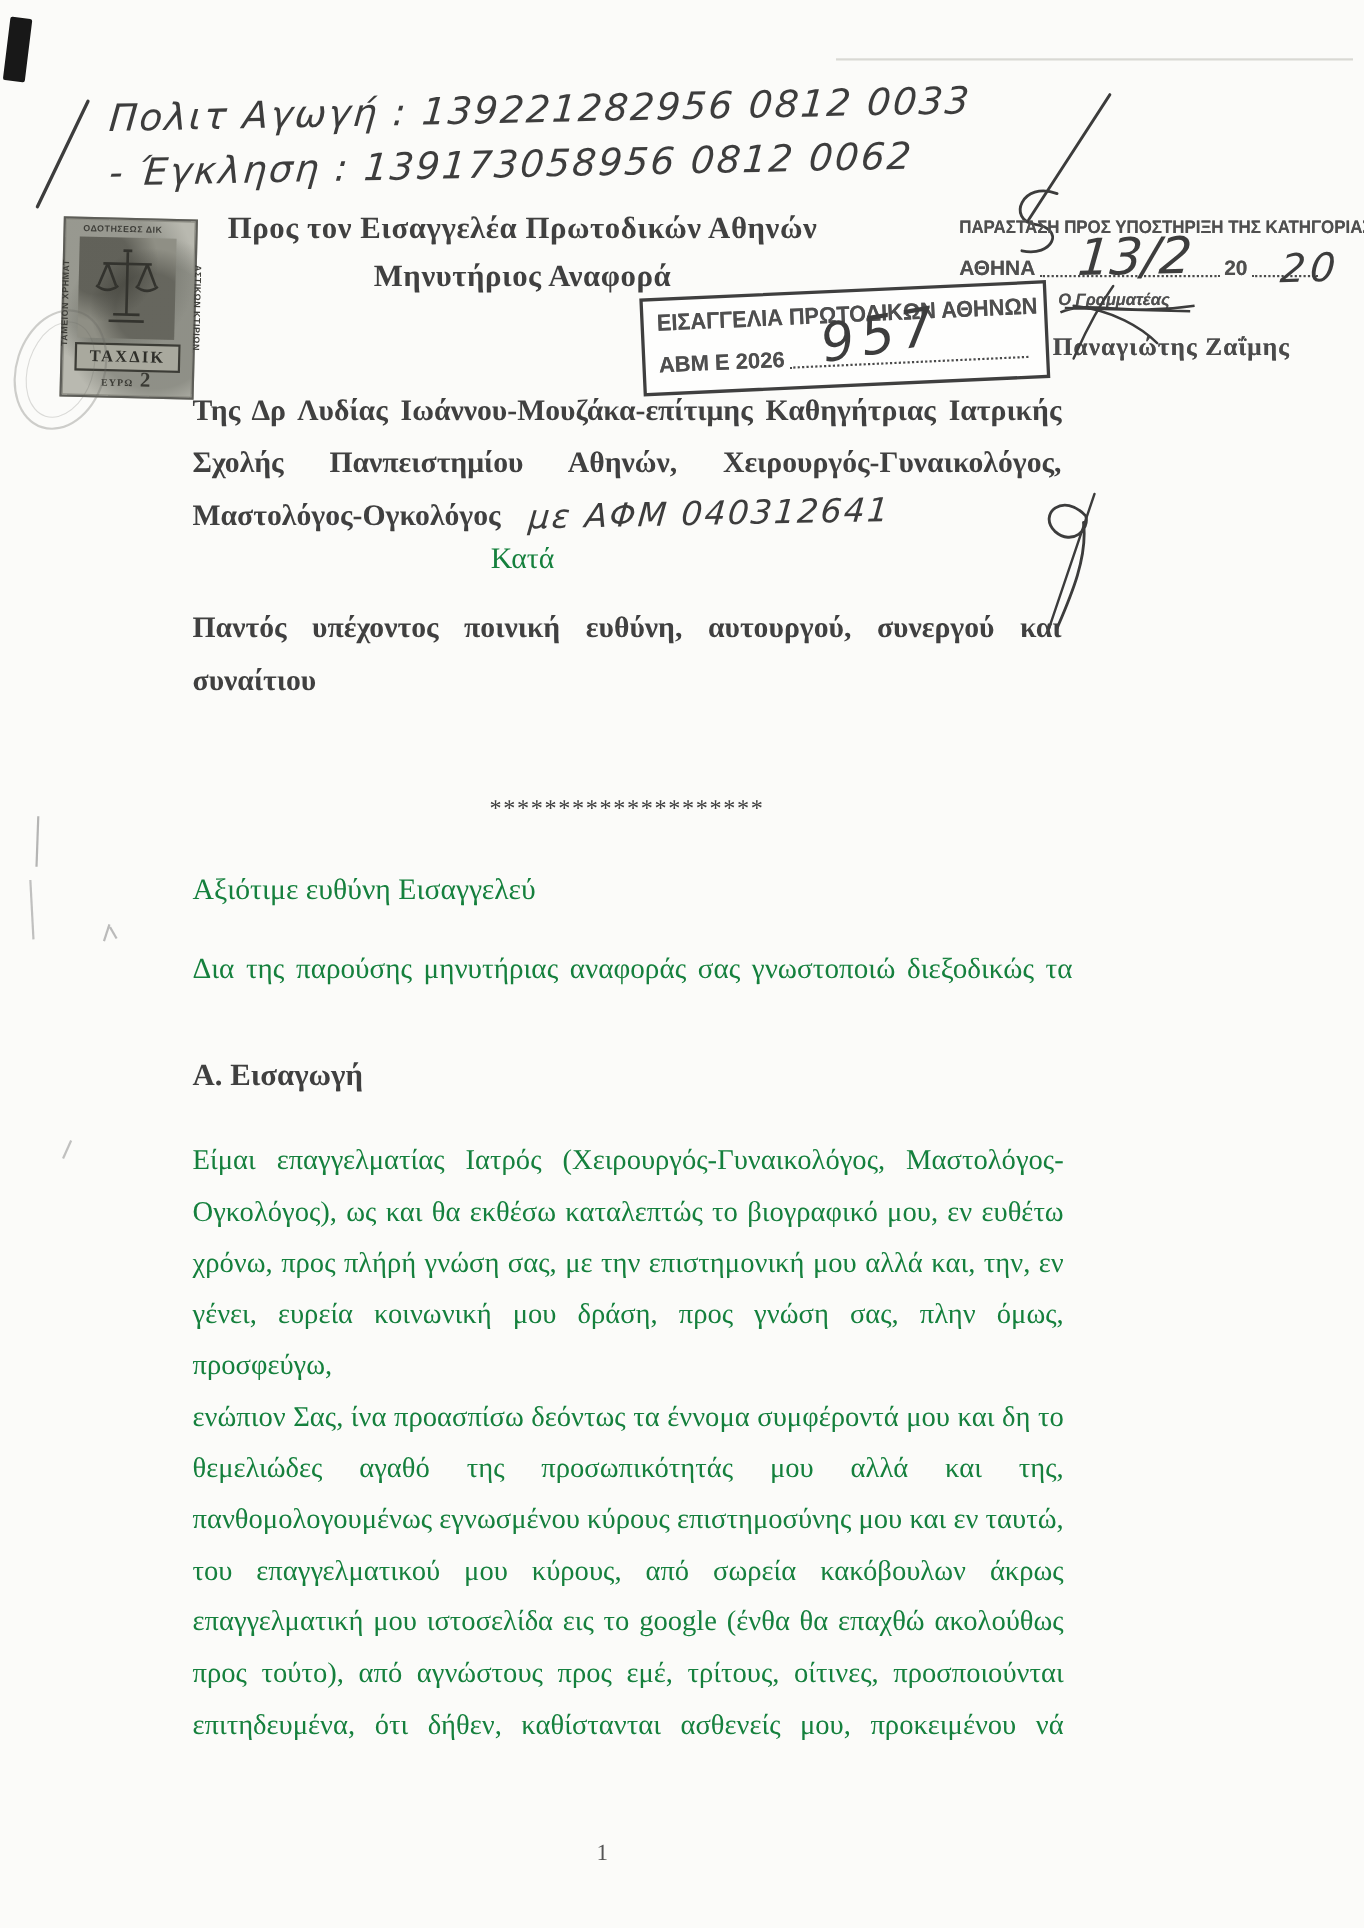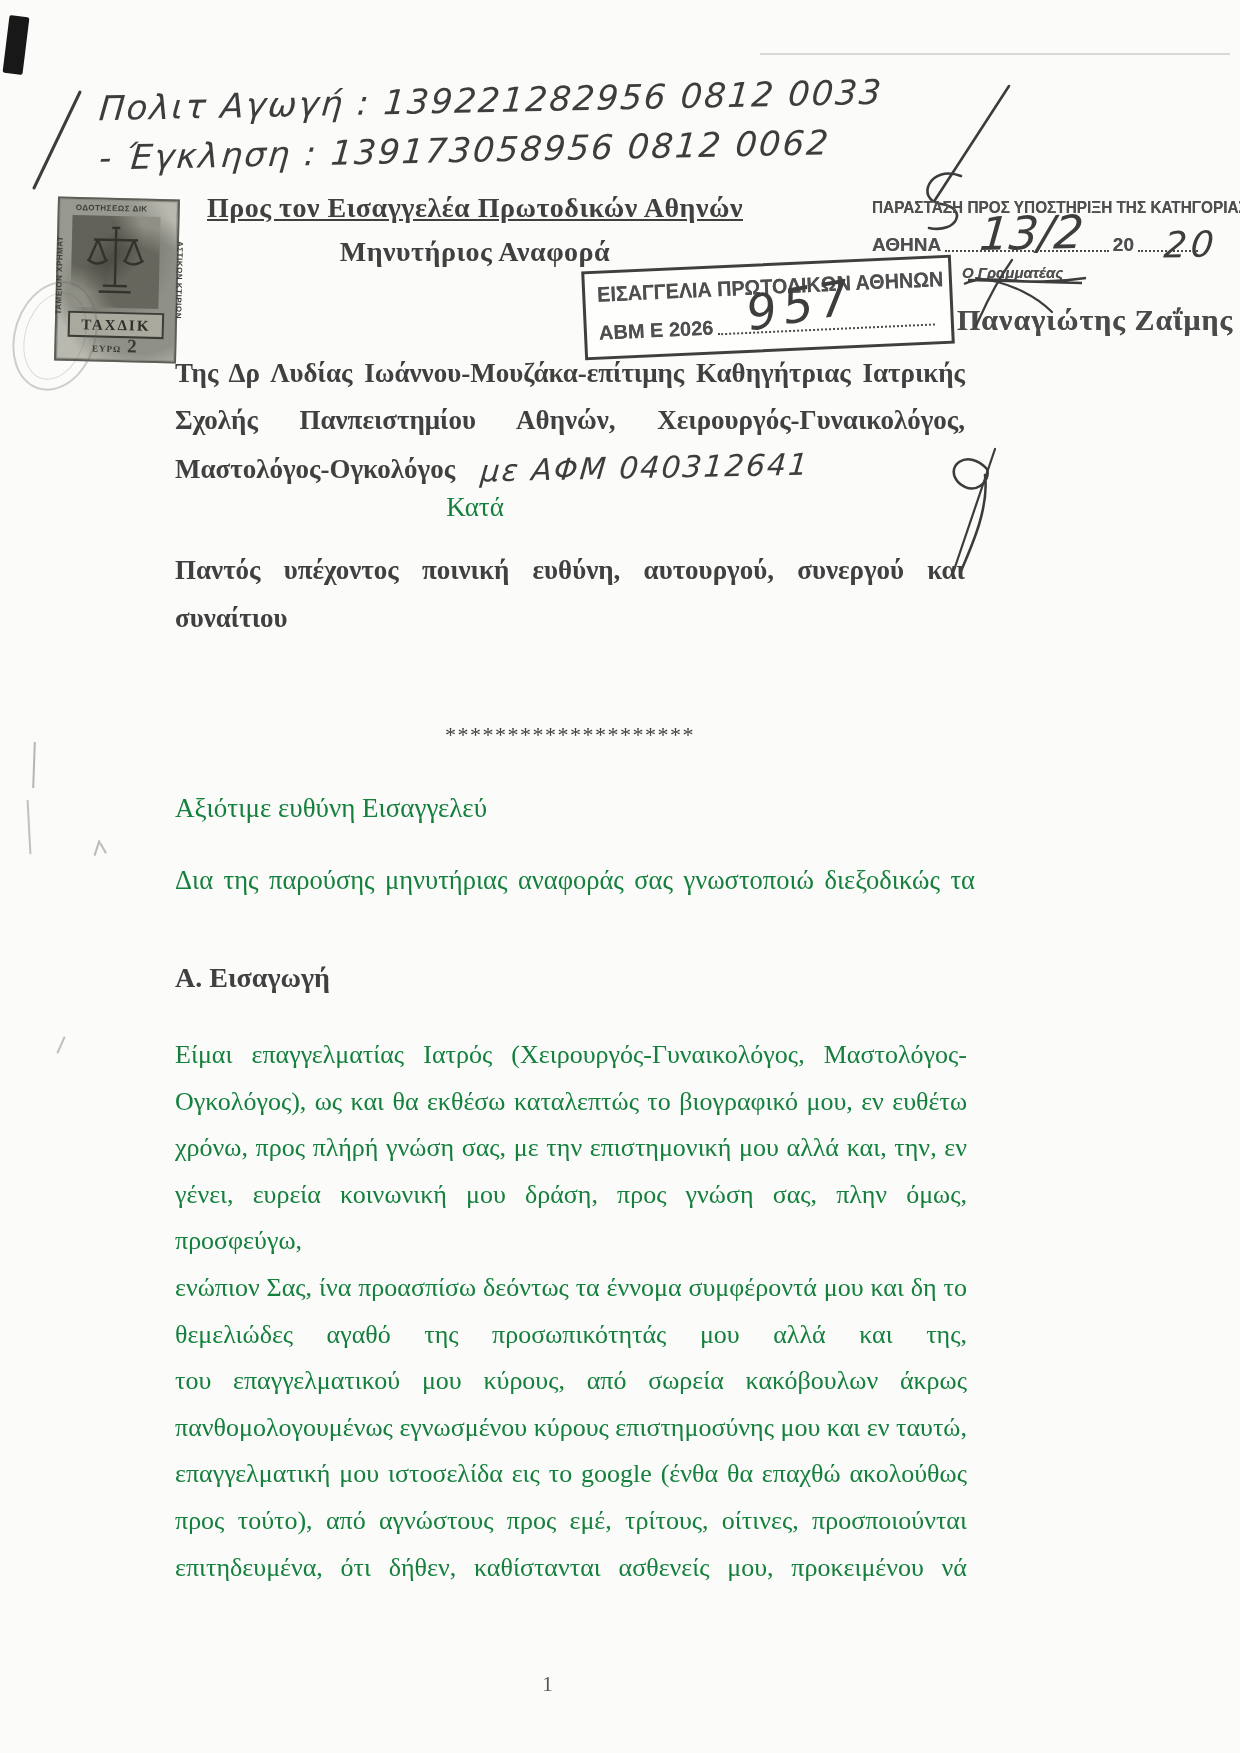--- a/index.html
+++ b/index.html
@@ -96,41 +96,41 @@
   <span>: 139173058956 0812 0062</span>
 </div>
 <svg class="abs" style="left:22px;top:88px;" width="70" height="105" viewBox="0 0 70 105">
   <path d="M58,4 L12,100" stroke="#3d3d3d" stroke-width="3" fill="none" stroke-linecap="round"></path>
 </svg>
 <svg class="abs" style="left:885px;top:80px;" width="140" height="165" viewBox="0 0 140 165">
   <path d="M124,6 L50,120" stroke="#3c3c3c" stroke-width="2.6" fill="none" stroke-linecap="round"></path>
   <path d="M76,96 C44,84 30,120 56,124 C84,128 72,154 44,148" stroke="#3c3c3c" stroke-width="2.6" fill="none" stroke-linecap="round"></path>
 </svg>
 
-<div class="abs print bold center" style="left:140px;top:192px;width:670px;font-size:28px;letter-spacing:.5px;text-decoration:underline;">Προς τον Εισαγγελέα Πρωτοδικών Αθηνών</div>
+<div class="abs print bold center" style="left:140px;top:192px;width:670px;font-size:28px;letter-spacing:.5px;">Προς τον Εισαγγελέα Πρωτοδικών Αθηνών</div>
 <div class="abs print bold center" style="left:140px;top:236px;width:670px;font-size:28px;letter-spacing:.5px;">Μηνυτήριος Αναφορά</div>
 
 <div class="abs stampink" style="left:872px;top:198px;width:366px;">
   <div class="distress" style="font-family:'Liberation Sans',sans-serif;font-weight:700;font-size:16.5px;transform:scaleX(.93);transform-origin:left;white-space:nowrap;">ΠΑΡΑΣΤΑΣΗ ΠΡΟΣ ΥΠΟΣΤΗΡΙΞΗ ΤΗΣ ΚΑΤΗΓΟΡΙΑΣ</div>
   <div class="row" style="margin-top:14px;font-family:'Liberation Sans',sans-serif;font-weight:700;font-size:19px;width:330px;">
     <span class="distress">ΑΘΗΝΑ</span>
     <span class="leader"></span>
     <span class="distress">20</span>
     <span class="leader short"></span>
   </div>
   <span class="hw abs" style="left:108px;top:8px;font-size:46px;letter-spacing:0;">13/2</span>
   <span class="hw abs" style="left:292px;top:26px;font-size:36px;letter-spacing:4px;">20</span>
   <div class="distress" style="margin:8px 0 0 90px;font-family:'Liberation Sans',sans-serif;font-weight:700;font-style:italic;font-size:15px;">Ο Γραμματέας</div>
   <svg class="abs" style="left:88px;top:72px;" width="130" height="20" viewBox="0 0 130 20">
     <path d="M4,14 C30,2 60,18 126,8 M8,10 L122,13" stroke="#3c3c3c" stroke-width="2.4" fill="none"></path>
   </svg>
   <svg class="abs" style="left:70px;top:60px;" width="120" height="70" viewBox="0 0 120 70">
     <path d="M70,2 C50,30 40,55 34,68 M34,20 C70,24 96,40 110,54" stroke="#3c3c3c" stroke-width="2.2" fill="none" stroke-linecap="round"></path>
   </svg>
-  <div class="distress" style="margin:22px 0 0 85px;font-weight:700;font-size:30px;letter-spacing:1px;color:#4a4a4a;">Παναγιώτης Ζαΐμης</div>
+  <div class="distress" style="margin:22px 0 0 85px;font-weight:700;font-size:23px;letter-spacing:1px;color:#4a4a4a;">Παναγιώτης Ζαΐμης</div>
 </div>
 
 <div class="abs registry-stamp stampink" style="left:583px;top:263px;width:340px;">
   <div class="distress" style="font-family:'Liberation Sans',sans-serif;font-weight:700;font-size:21px;transform:scaleX(.94);transform-origin:left;white-space:nowrap;">ΕΙΣΑΓΓΕΛΙΑ ΠΡΩΤΟΔΙΚΩΝ ΑΘΗΝΩΝ</div>
   <div class="row" style="margin-top:12px;font-family:'Liberation Sans',sans-serif;font-weight:700;font-size:20px;">
     <span class="distress">ΑΒΜ Ε 2026</span>
     <span class="leader"></span>
   </div>
   <span class="hw abs" style="left:160px;top:12px;font-size:48px;letter-spacing:6px;transform:rotate(-7deg);">957</span>
 </div>
@@ -191,20 +191,20 @@
 
 <div class="abs print bold" style="left:175px;top:962px;font-size:28px;">Α. Εισαγωγή</div>
 
 <div class="abs print" style="left:175px;top:1032px;width:792px;font-size:26px;line-height:46.6px;">
   <div class="jline">Είμαι επαγγελματίας Ιατρός (Χειρουργός-Γυναικολόγος, Μαστολόγος-</div>
   <div class="jline">Ογκολόγος), ως και θα εκθέσω καταλεπτώς το βιογραφικό μου, εν ευθέτω</div>
   <div class="jline">χρόνω, προς πλήρή γνώση σας, με την επιστημονική μου αλλά και, την, εν</div>
   <div class="jline">γένει, ευρεία κοινωνική μου δράση, προς γνώση σας, πλην όμως, προσφεύγω,</div>
   <div class="jline">ενώπιον Σας,  ίνα προασπίσω δεόντως τα έννομα συμφέροντά μου και δη το</div>
   <div class="jline">θεμελιώδες αγαθό της προσωπικότητάς μου αλλά και της,</div>
+  <div class="jline">πανθομολογουμένως εγνωσμένου κύρους επιστημοσύνης μου και εν ταυτώ,</div>
   <div class="jline">του επαγγελματικού μου κύρους, από σωρεία κακόβουλων άκρως</div>
-  <div class="jline">πανθομολογουμένως εγνωσμένου κύρους επιστημοσύνης μου και εν ταυτώ,</div>
   <div class="jline">επαγγελματική μου ιστοσελίδα εις το google (ένθα θα επαχθώ ακολούθως</div>
   <div class="jline">προς τούτο), από αγνώστους προς εμέ, τρίτους, οίτινες, προσποιούνται</div>
   <div class="jline">επιτηδευμένα, ότι δήθεν, καθίστανται ασθενείς μου, προκειμένου νά</div>
 </div>
 
 <div class="abs print center" style="left:495px;top:1672px;width:105px;font-size:21px;color:#555;">1</div>
 
 </body></html>

